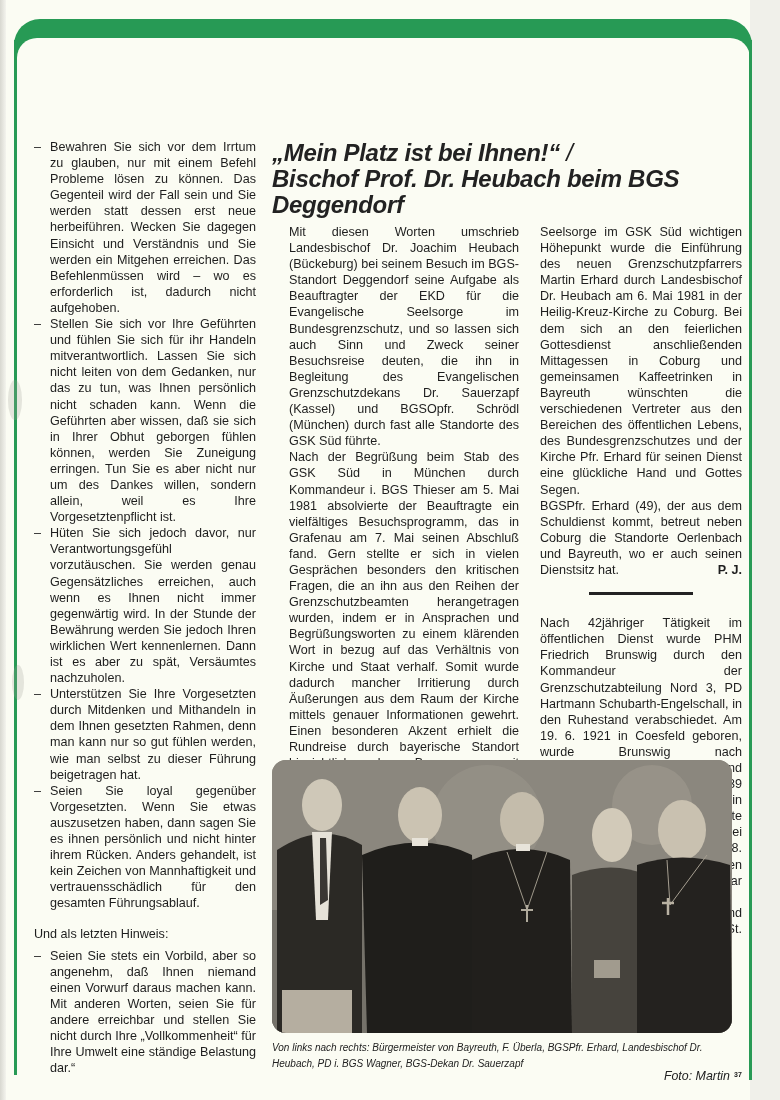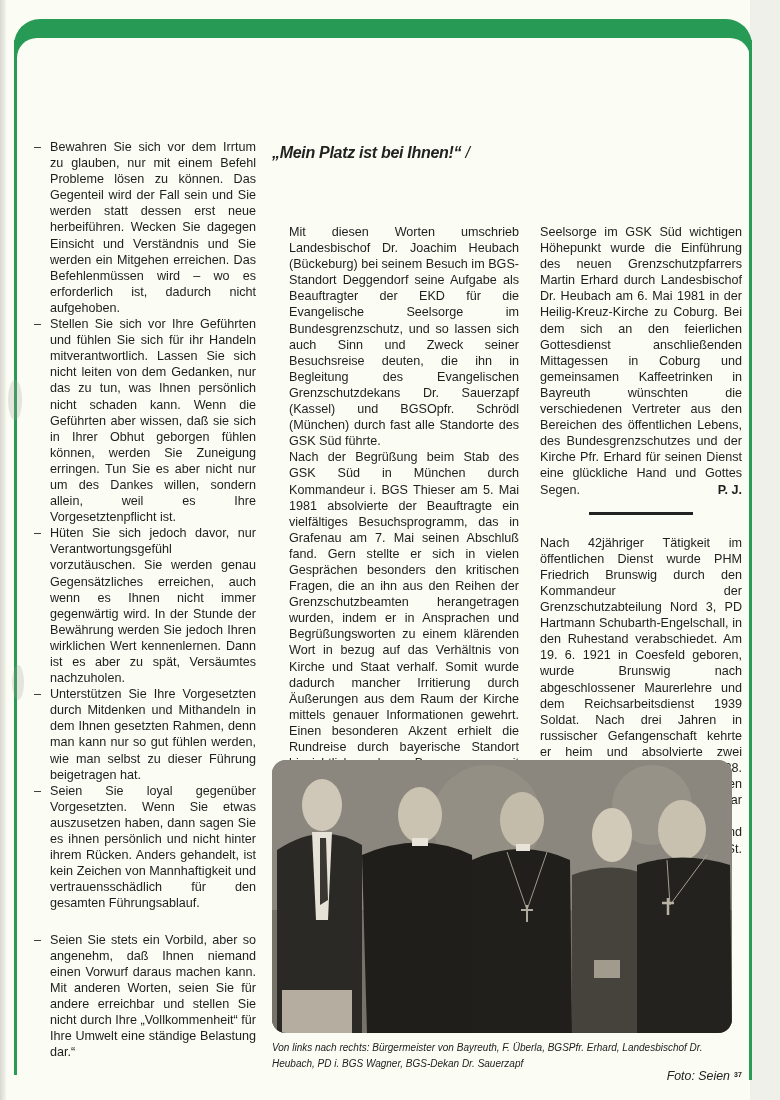--- a/index.html
+++ b/index.html
@@ -50,21 +50,21 @@
     .bullet .dash { position: absolute; left: 0; top: 0; }
     .signature { text-align: right; }
     .spacer { height: 14px; }
     .rule {
       height: 3px; background: #222; margin: 0 auto;
     }
     .headline {
       position: absolute; left: 272px; top: 140px; width: 470px;
       font-family: "Liberation Sans", sans-serif;
       font-weight: bold; font-style: italic;
-      font-size: 16px; line-height: 26px; color: #222;
+      font-size: 24px; line-height: 26px; color: #222;
       letter-spacing: -0.3px;
     }
     .headline .slash { font-weight: normal; }
     .photo {
       position: absolute; left: 272px; top: 760px; width: 460px; height: 273px;
       border-radius: 14px; overflow: hidden;
       background: linear-gradient(180deg, #8a857b 0%, #6e6a62 40%, #3a3834 100%);
     }
     .photo svg { width: 100%; height: 100%; display: block; }
     .caption {
@@ -92,36 +92,39 @@
 <div class="frame-left"></div>
 <div class="frame-right"></div>
 
 <div class="col col-left">
   <p class="bullet"><span class="dash">–</span><span>Bewahren Sie sich vor dem Irrtum zu glauben, nur mit einem Befehl Probleme lösen zu können. Das Gegenteil wird der Fall sein und Sie werden statt dessen erst neue herbeiführen. Wecken Sie dagegen Einsicht und Verständnis und Sie werden ein Mitgehen erreichen. Das Befehlenmüssen wird – wo es erforderlich ist, dadurch nicht aufgehoben.</span></p>
   <p class="bullet"><span class="dash">–</span><span>Stellen Sie sich vor Ihre Geführten und fühlen Sie sich für ihr Handeln mitverantwortlich. Lassen Sie sich nicht leiten von dem Gedanken, nur das zu tun, was Ihnen persönlich nicht schaden kann. Wenn die Geführten aber wissen, daß sie sich in Ihrer Obhut geborgen fühlen können, werden Sie Zuneigung erringen. Tun Sie es aber nicht nur um des Dankes willen, sondern allein, weil es Ihre Vorgesetztenpflicht ist.</span></p>
   <p class="bullet"><span class="dash">–</span><span>Hüten Sie sich jedoch davor, nur Verantwortungsgefühl vorzutäuschen. Sie werden genau Gegensätzliches erreichen, auch wenn es Ihnen nicht immer gegenwärtig wird. In der Stunde der Bewährung werden Sie jedoch Ihren wirklichen Wert kennenlernen. Dann ist es aber zu spät, Versäumtes nachzuholen.</span></p>
   <p class="bullet"><span class="dash">–</span><span>Unterstützen Sie Ihre Vorgesetzten durch Mitdenken und Mithandeln in dem Ihnen gesetzten Rahmen, denn man kann nur so gut fühlen werden, wie man selbst zu dieser Führung beigetragen hat.</span></p>
   <p class="bullet"><span class="dash">–</span><span>Seien Sie loyal gegenüber Vorgesetzten. Wenn Sie etwas auszusetzen haben, dann sagen Sie es ihnen persönlich und nicht hinter ihrem Rücken. Anders gehandelt, ist kein Zeichen von Mannhaftigkeit und vertrauensschädlich für den gesamten Führungsablauf.</span></p>
   <div class="spacer"></div>
+  <p>Und als letzten Hinweis:</p>
   <div style="height:6px"></div>
   <p class="bullet"><span class="dash">–</span><span>Seien Sie stets ein Vorbild, aber so angenehm, daß Ihnen niemand einen Vorwurf daraus machen kann. Mit anderen Worten, seien Sie für andere erreichbar und stellen Sie nicht durch Ihre „Vollkommenheit“ für Ihre Umwelt eine ständige Belastung dar.“</span></p>
 
 </div>
 
 <div class="headline">
   <span>„Mein Platz ist bei Ihnen!“</span><span class="slash"> /</span><br>
+  <span>Bischof Prof. Dr. Heubach beim BGS Deggendorf</span>
 </div>
 
 <div class="col col-mid">
   <p>Mit diesen Worten umschrieb Landesbischof Dr. Joachim Heubach (Bückeburg) bei seinem Besuch im BGS-Standort Deggendorf seine Aufgabe als Beauftragter der EKD für die Evangelische Seelsorge im Bundesgrenzschutz, und so lassen sich auch Sinn und Zweck seiner Besuchsreise deuten, die ihn in Begleitung des Evangelischen Grenzschutzdekans Dr. Sauerzapf (Kassel) und BGSOpfr. Schrödl (München) durch fast alle Standorte des GSK Süd führte.</p>
   <p>Nach der Begrüßung beim Stab des GSK Süd in München durch Kommandeur i. BGS Thieser am 5. Mai 1981 absolvierte der Beauftragte ein vielfältiges Besuchsprogramm, das in Grafenau am 7. Mai seinen Abschluß fand. Gern stellte er sich in vielen Gesprächen besonders den kritischen Fragen, die an ihn aus den Reihen der Grenzschutzbeamten herangetragen wurden, indem er in Ansprachen und Begrüßungsworten zu einem klärenden Wort in bezug auf das Verhältnis von Kirche und Staat verhalf. Somit wurde dadurch mancher Irritierung durch Äußerungen aus dem Raum der Kirche mittels genauer Informationen gewehrt. Einen besonderen Akzent erhielt die Rundreise durch bayerische Standort hinsichtlich der Begegnung mit Vertretern der Evang.-Luth. Landeskirche in Bayern, Oberkirchenräte Glaser (München) und Heckel (Regensburg), die damit ihre Verbundenheit mit der Aufgabe der Grenzschutzseelsorge wie des Grenzschutzes überhaupt hervorheben wollten. Zu einem für den Grenzschutz und die</p>
 </div>
 
 <div class="col col-right">
   <p>Seelsorge im GSK Süd wichtigen Höhepunkt wurde die Einführung des neuen Grenzschutzpfarrers Martin Erhard durch Landesbischof Dr. Heubach am 6. Mai 1981 in der Heilig-Kreuz-Kirche zu Coburg. Bei dem sich an den feierlichen Gottesdienst anschließenden Mittagessen in Coburg und gemeinsamen Kaffeetrinken in Bayreuth wünschten die verschiedenen Vertreter aus den Bereichen des öffentlichen Lebens, des Bundesgrenzschutzes und der Kirche Pfr. Erhard für seinen Dienst eine glückliche Hand und Gottes Segen.</p>
+  <p>BGSPfr. Erhard (49), der aus dem Schuldienst kommt, betreut neben Coburg die Standorte Oerlenbach und Bayreuth, wo er auch seinen Dienstsitz hat.</p>
   <p class="signature" style="margin-top:-16px;font-weight:bold;">P. J.</p>
   <div style="height:14px"></div>
   <div class="rule" style="width:104px;"></div>
   <div style="height:20px"></div>
   <p>Nach 42jähriger Tätigkeit im öffentlichen Dienst wurde PHM Friedrich Brunswig durch den Kommandeur der Grenzschutzabteilung Nord 3, PD Hartmann Schubarth-Engelschall, in den Ruhestand verabschiedet. Am 19. 6. 1921 in Coesfeld geboren, wurde Brunswig nach abgeschlossener Maurerlehre und dem Reichsarbeitsdienst 1939 Soldat. Nach drei Jahren in russischer Gefangenschaft kehrte er heim und absolvierte zwei Semester Hochbaustudium. Am 28. 5. 1951 trat er in den Bundesgrenzschutz ein, war Hundertschaftstruppführer, Innendienstleiter (1953–1978) und Laufbahnberater (1978–1981).</p>
   <p class="signature" style="margin-top:-16px;">St.</p>
 </div>
 
 <div class="photo">
   <svg viewBox="0 0 460 273" preserveAspectRatio="none">
@@ -161,17 +164,17 @@
     <g>
       <ellipse cx="410" cy="70" rx="24" ry="30" fill="#c9c1b0"></ellipse>
       <path d="M365 105 Q410 90 458 105 L460 273 L365 273 Z" fill="#24221f"></path>
       <path d="M395 100 L398 145 L435 95" stroke="#a69f91" stroke-width="1" fill="none"></path>
       <path d="M396 138 L396 155 M390 143 L402 143" stroke="#b9b2a3" stroke-width="2.5"></path>
     </g>
   </svg>
 </div>
 
 <div class="caption">Von links nach rechts: Bürgermeister von Bayreuth, F. Überla, BGSPfr. Erhard, Landesbischof Dr. Heubach, PD i. BGS Wagner, BGS-Dekan Dr. Sauerzapf</div>
-<div class="credit">Foto: Seien</div>
+<div class="credit">Foto: Martin</div>
 <div class="page-num">37</div>
 
 <div class="speck" style="left:8px;top:380px;width:14px;height:40px;"></div>
 <div class="speck" style="left:12px;top:665px;width:12px;height:35px;"></div>
 
 </body></html>

